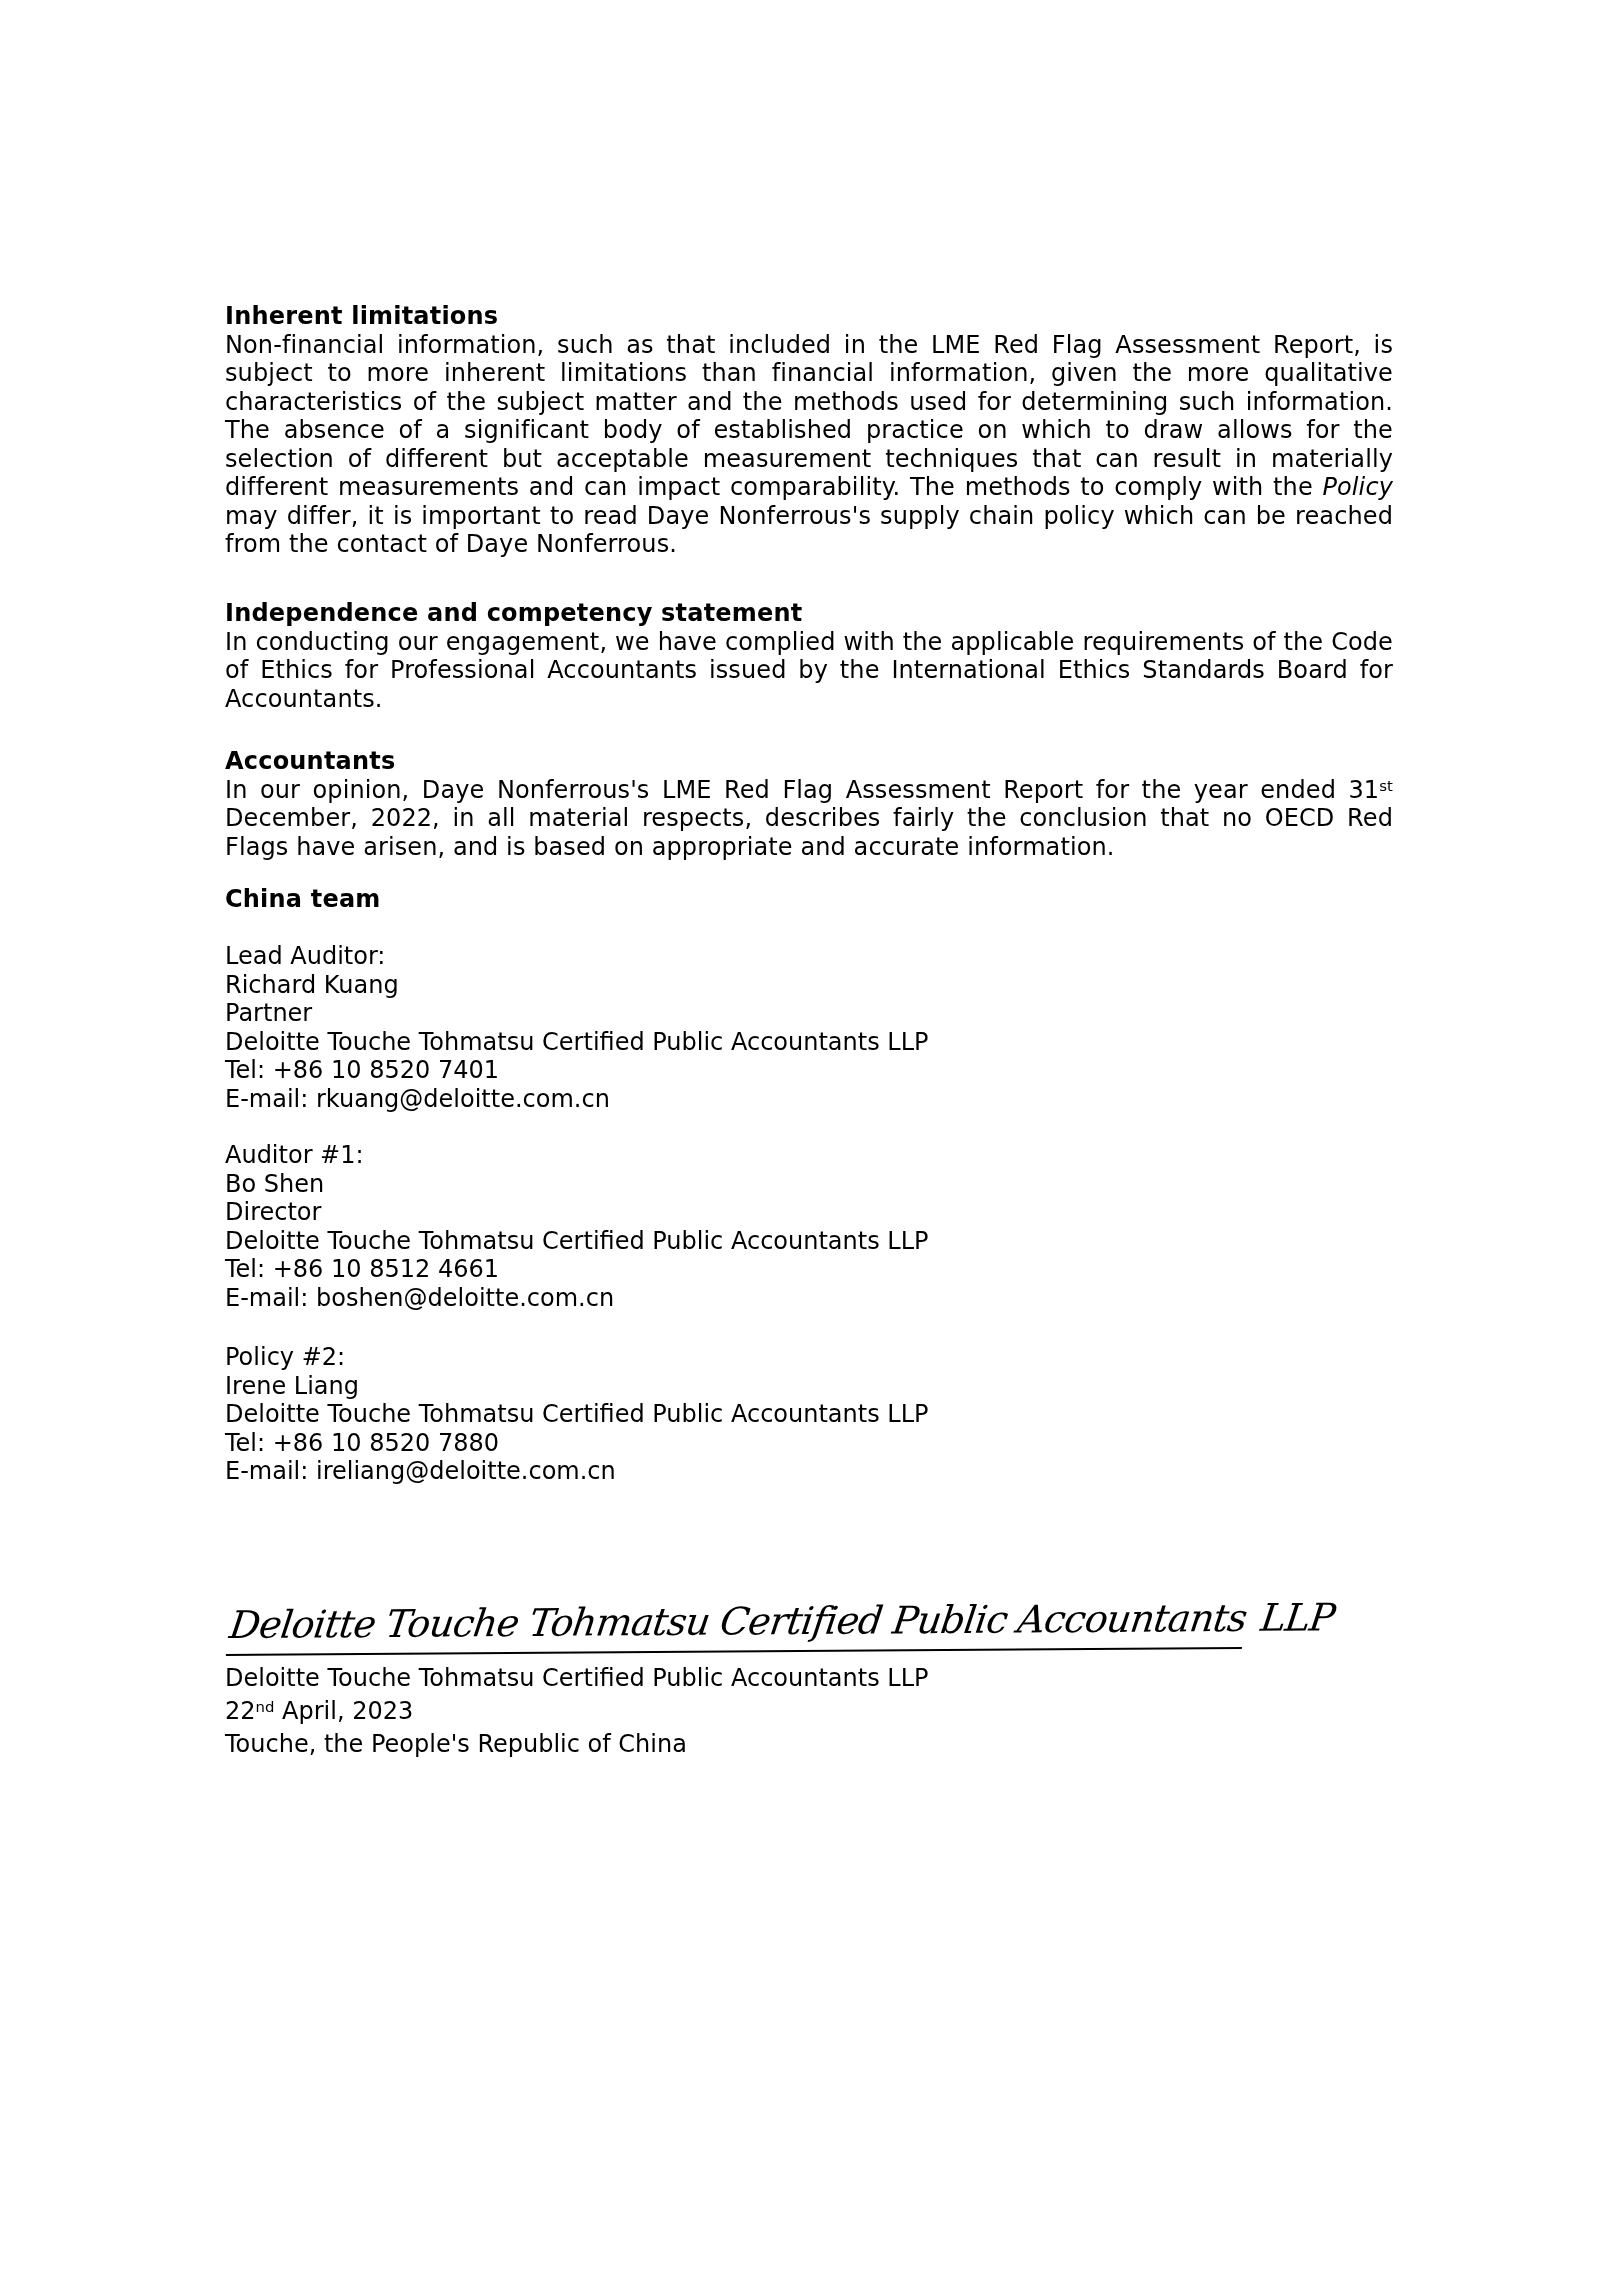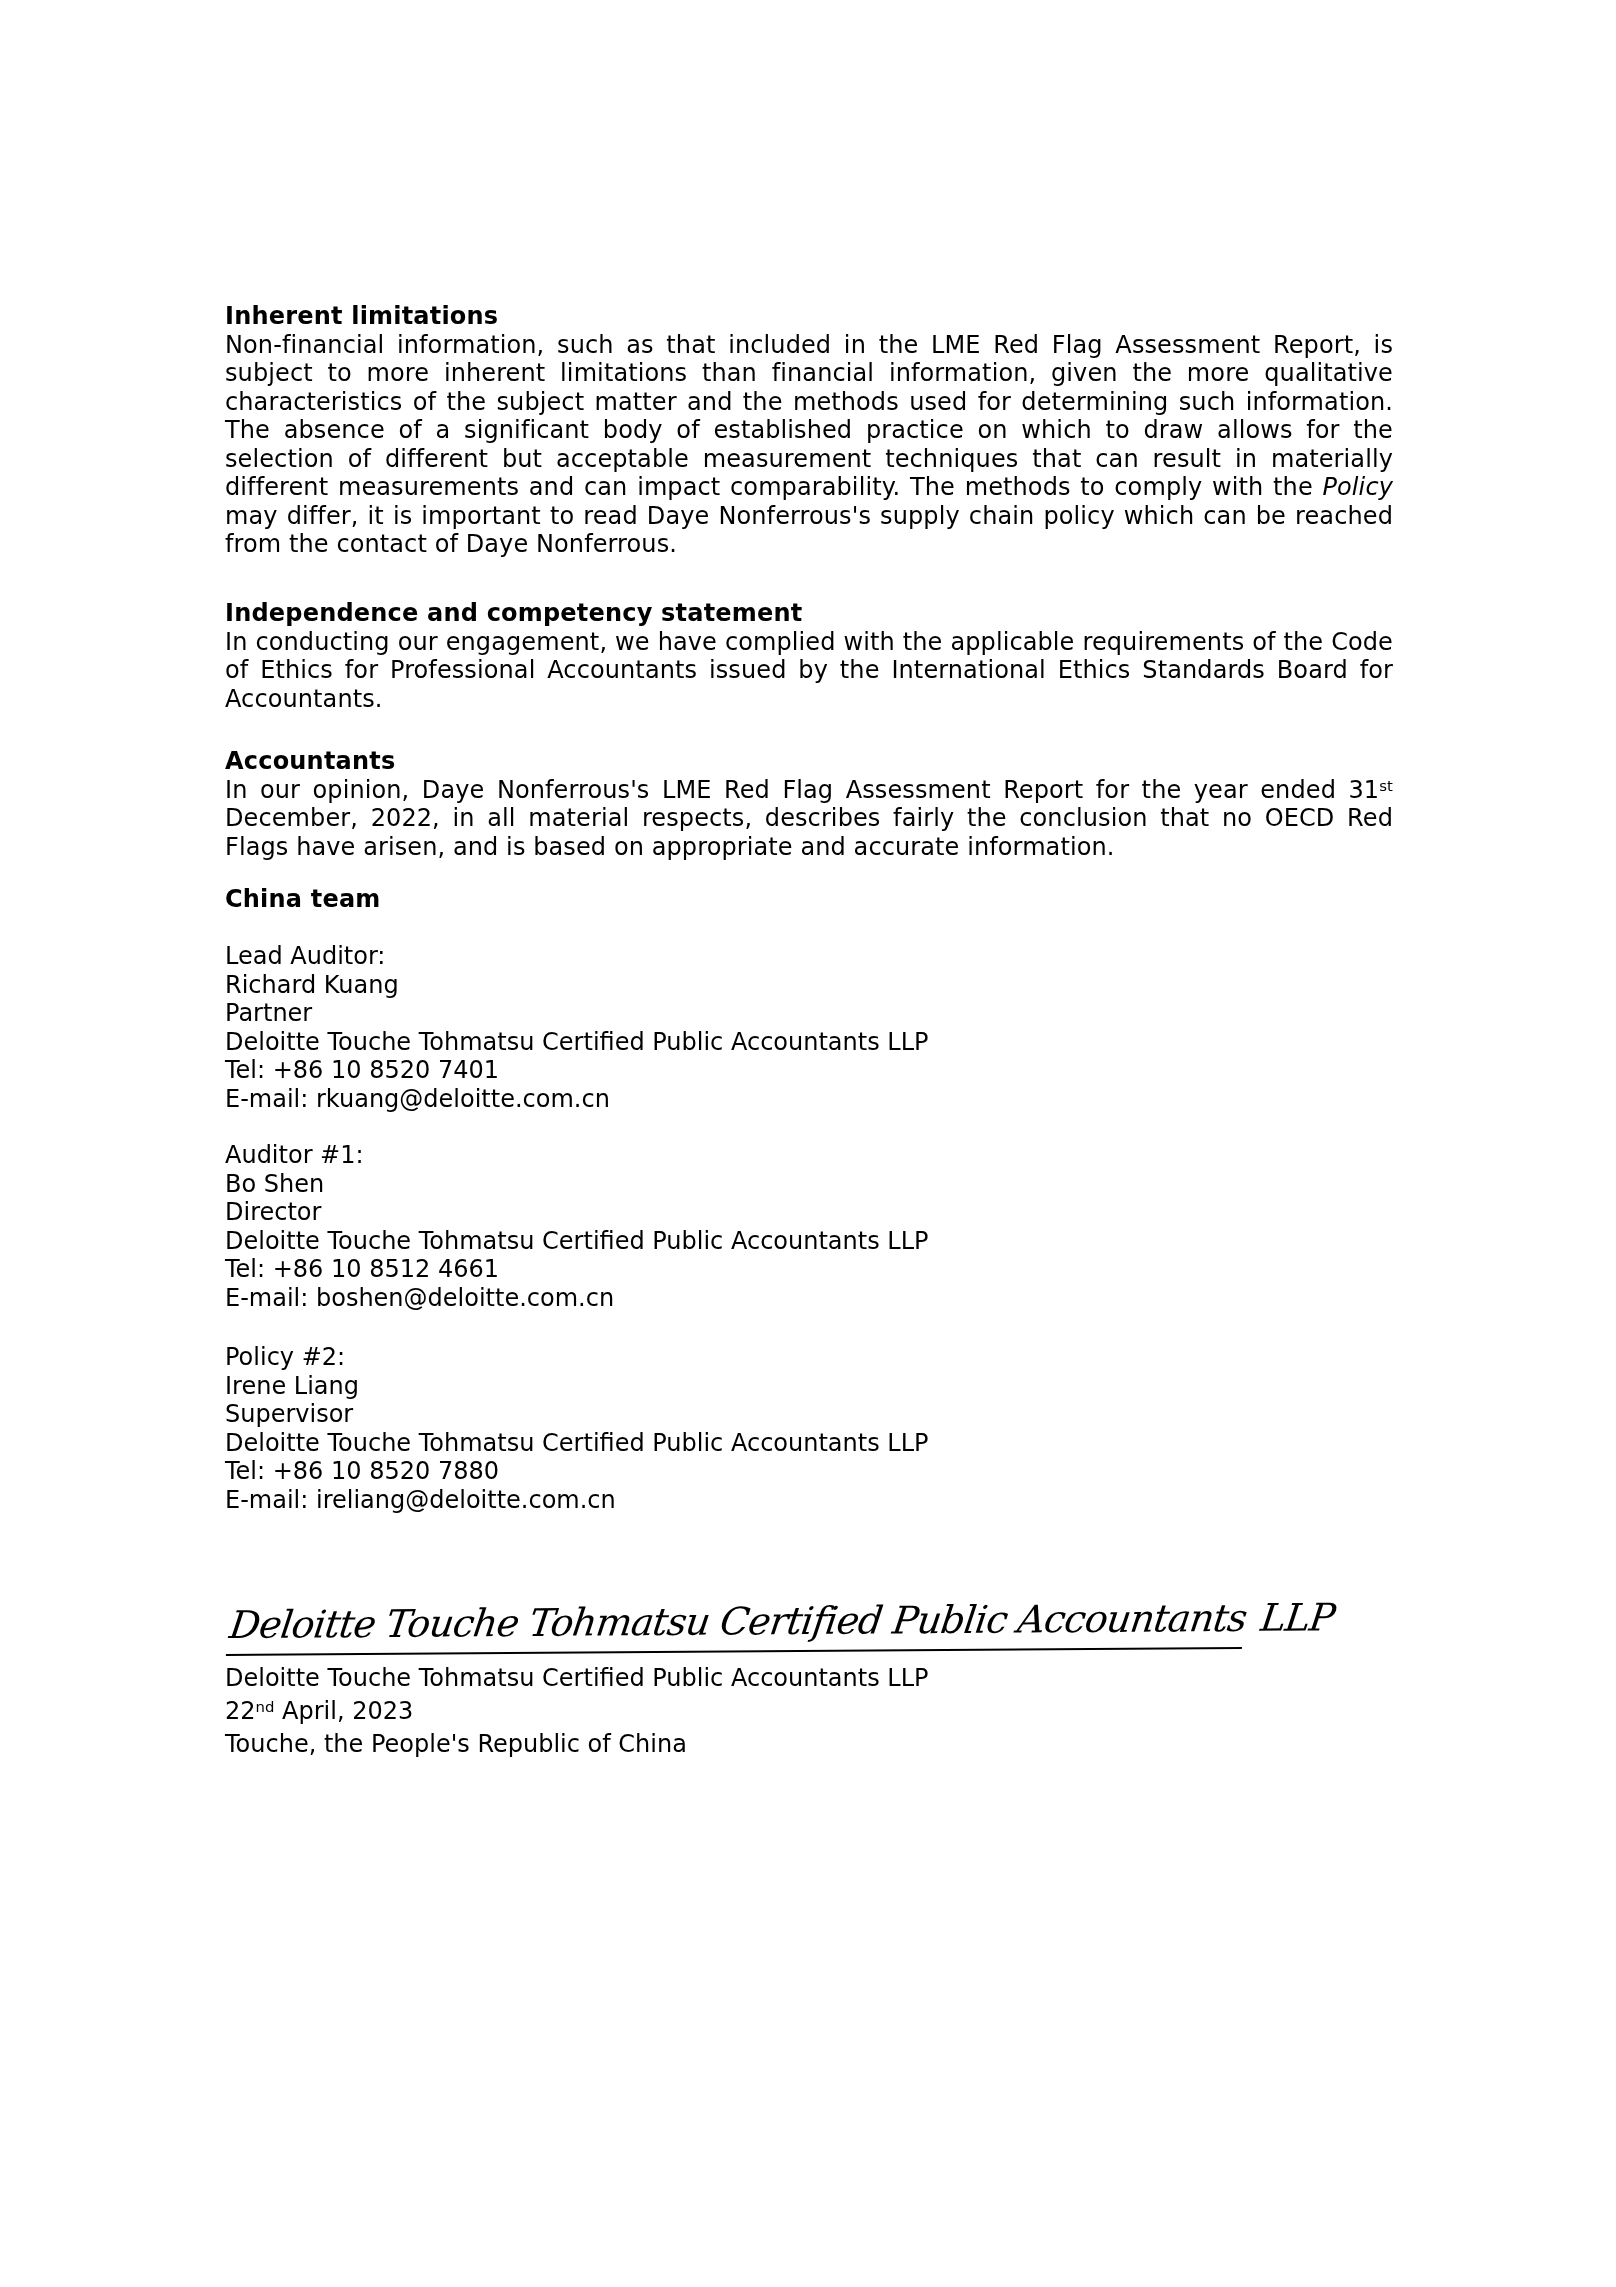--- a/index.html
+++ b/index.html
@@ -111,21 +111,20 @@
       <div class="line">Bo Shen</div>
       <div class="line">Director</div>
       <div class="line">Deloitte Touche Tohmatsu Certified Public Accountants LLP</div>
       <div class="line">Tel: +86 10 8512 4661</div>
       <div class="line">E-mail: boshen@deloitte.com.cn</div>
     </section>
 
     <section class="sec block" style="top:1343px">
       <div class="line">Policy #2:</div>
       <div class="line">Irene Liang</div>
-      <div class="line">Supervisor</div>
       <div class="line">Deloitte Touche Tohmatsu Certified Public Accountants LLP</div>
       <div class="line">Tel: +86 10 8520 7880</div>
       <div class="line">E-mail: ireliang@deloitte.com.cn</div>
     </section>
 
     <section class="sec signoff" style="top:1603px">
       <div class="signature"><span class="sig-main">Deloitte Touche Tohmatsu Certified Public Accountants</span><span class="sig-suffix">LLP</span></div>
       <div class="signoff-lines">
         <div class="line">Deloitte Touche Tohmatsu Certified Public Accountants LLP</div>
         <div class="line"><span>22</span><sup class="ord">nd</sup><span> April, 2023</span></div>

